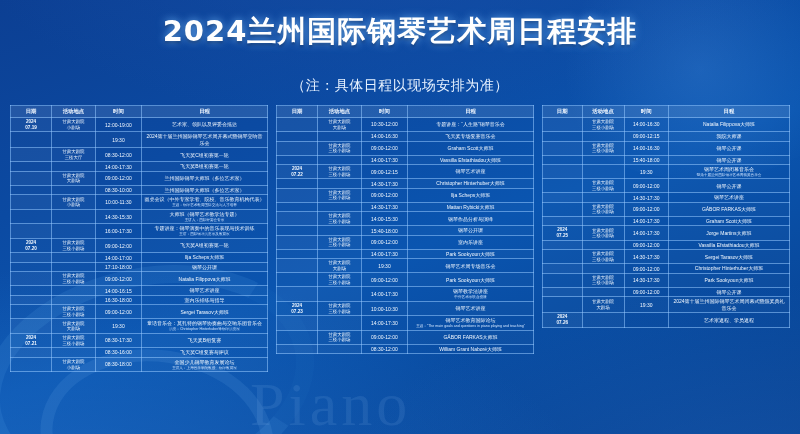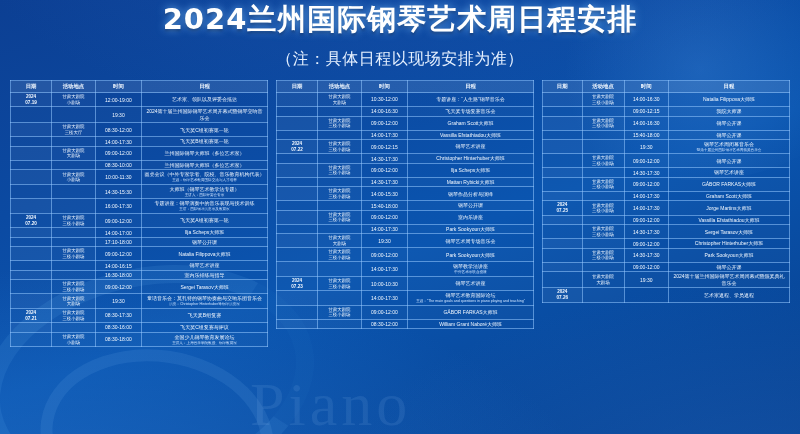--- a/index.html
+++ b/index.html
@@ -21,28 +21,28 @@
     border-right-color:rgba(120,190,255,.03);
     transform:rotate(-12deg);pointer-events:none;}
   .swirl2{position:absolute;left:40px;bottom:-90px;width:210px;height:150px;
     border-radius:50%;border:12px solid rgba(150,210,255,.10);
     transform:rotate(8deg);pointer-events:none;}
   .ghost{position:absolute;left:250px;bottom:-6px;font-size:62px;color:rgba(180,220,255,.10);
     font-family:"Liberation Serif",serif;letter-spacing:4px;pointer-events:none;}
   .glow{position:absolute;right:-60px;top:-40px;width:320px;height:220px;border-radius:50%;
     background:radial-gradient(circle,rgba(110,180,255,.18),rgba(110,180,255,0) 70%);pointer-events:none;}
 
-  header{position:relative;text-align:center;padding-top:0;}
+  header{position:relative;text-align:center;padding-top:12px;}
   .title{
     font-family:"DejaVu Sans",sans-serif;
     font-size:29px;font-weight:bold;letter-spacing:1px;
     color:#ffffff;
     text-shadow:0 0 8px rgba(120,190,255,.85),0 2px 3px rgba(0,20,60,.6);
   }
-  .subtitle{margin-top:9px;font-size:16px;color:#e6f1ff;letter-spacing:.5px;}
+  .subtitle{margin-top:25px;font-size:14px;color:#e6f1ff;letter-spacing:.5px;}
 
   .columns{position:relative;display:flex;gap:8px;padding:10px 10px 0 10px;align-items:flex-start;}
   .col{flex:0 0 auto;}
   .col.c1{width:258px;}
   .col.c2{width:258px;}
   .col.c3{width:248px;}
 
   table{border-collapse:collapse;width:100%;table-layout:fixed;}
   th,td{
     border:1px solid rgba(150,200,255,.55);

